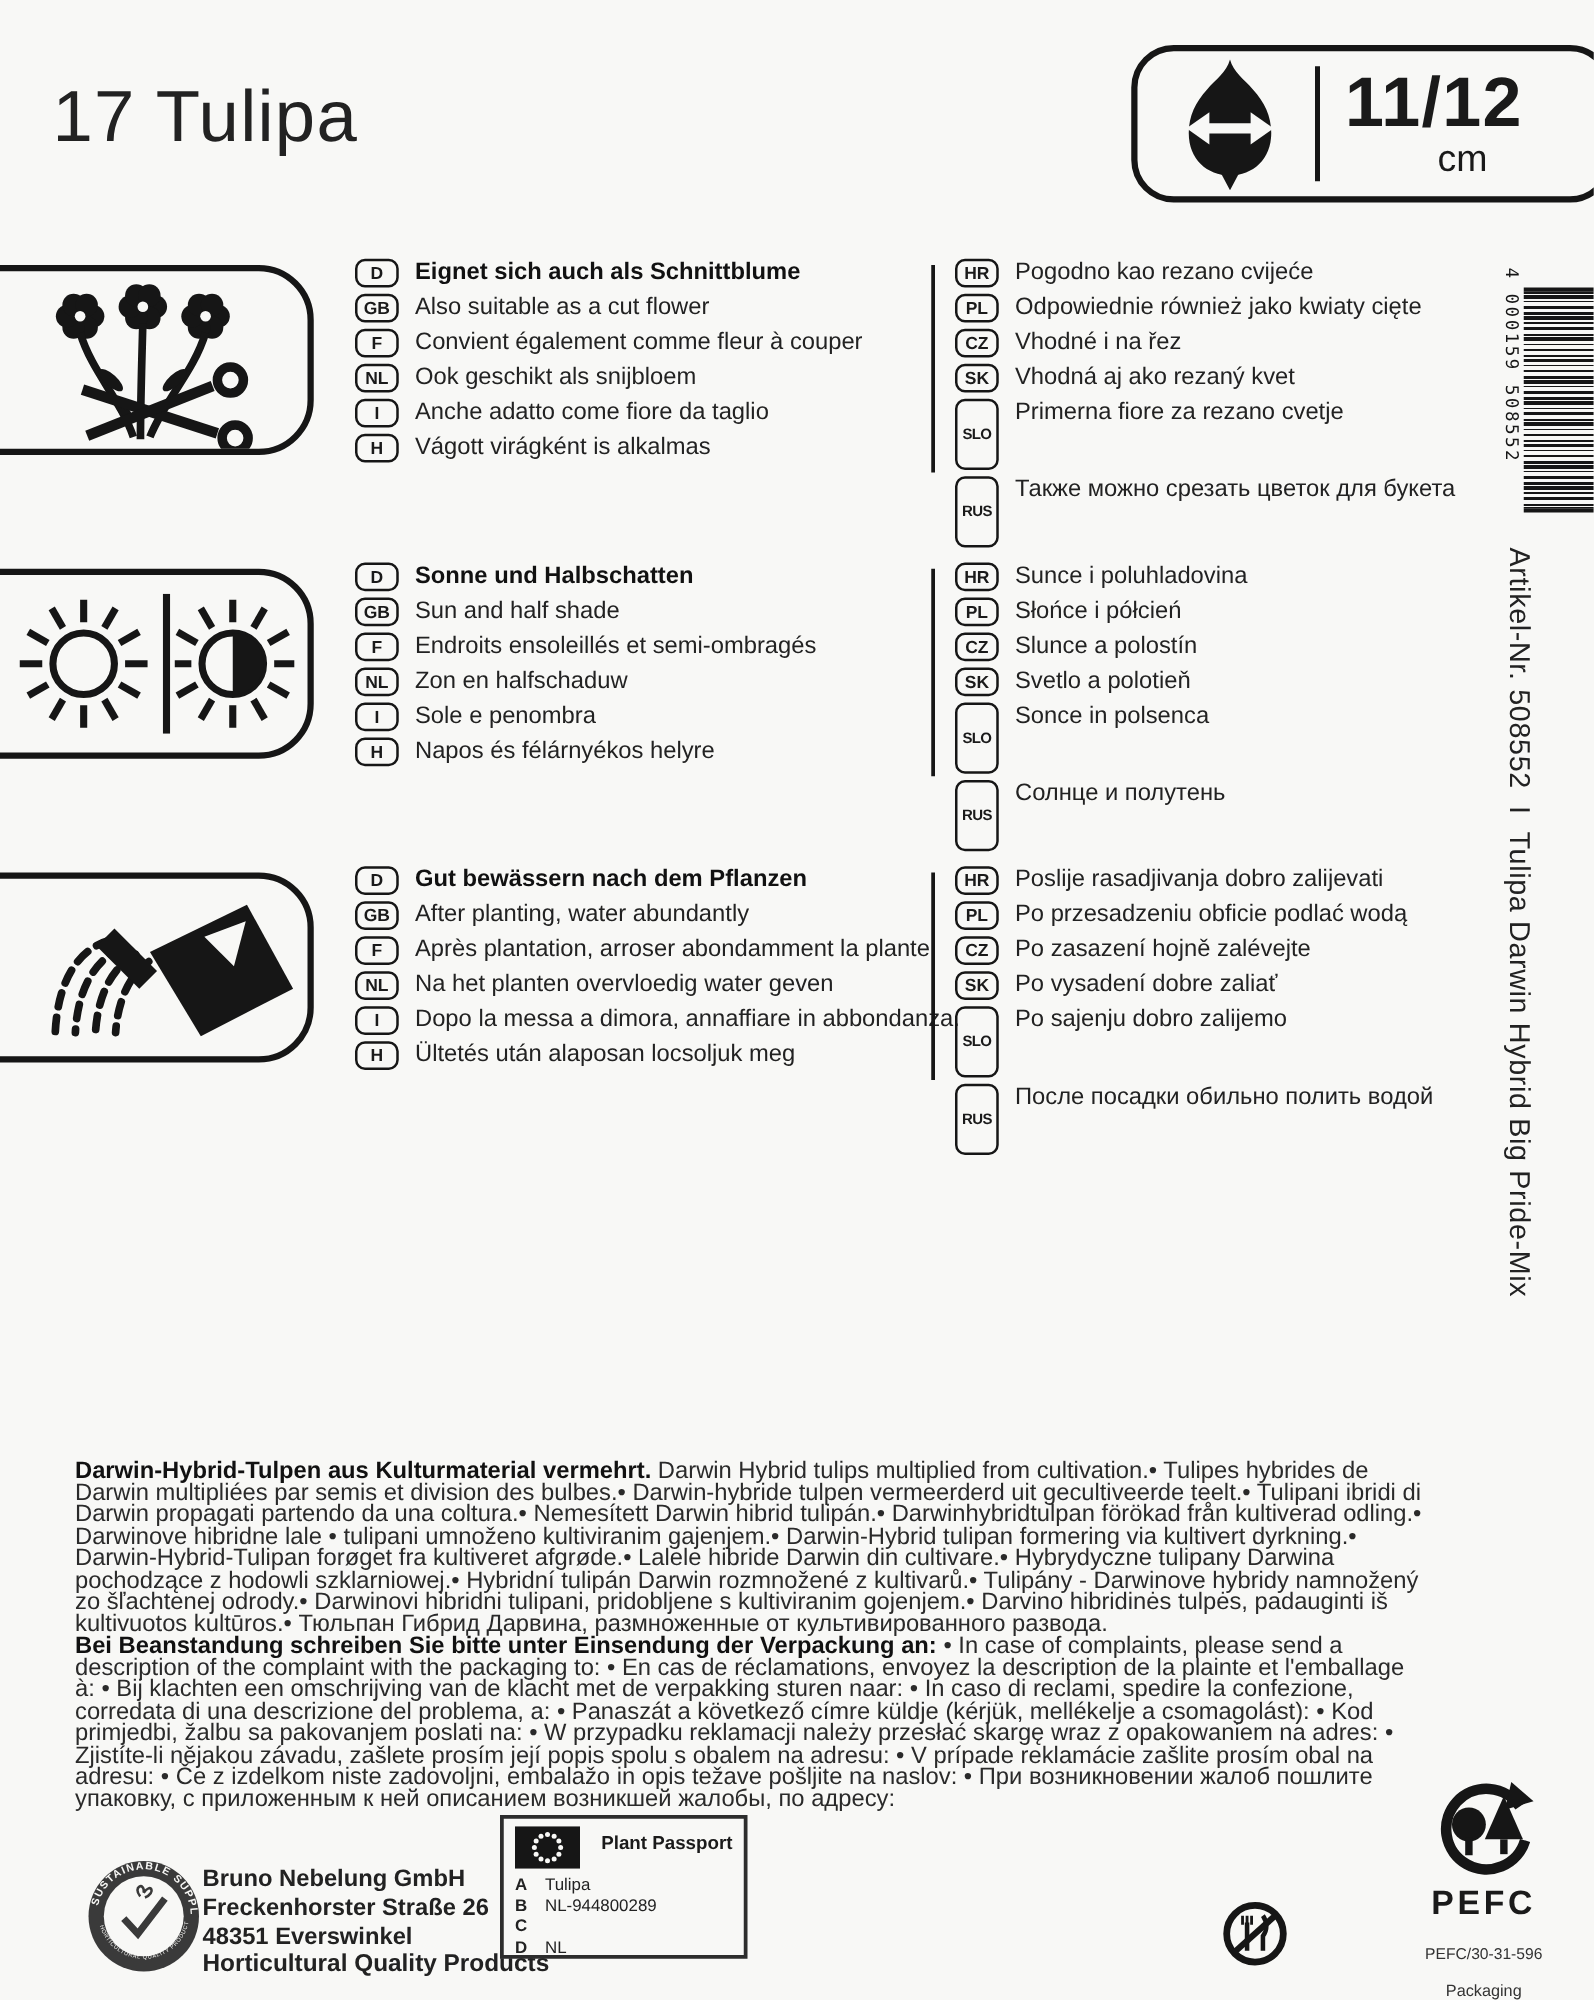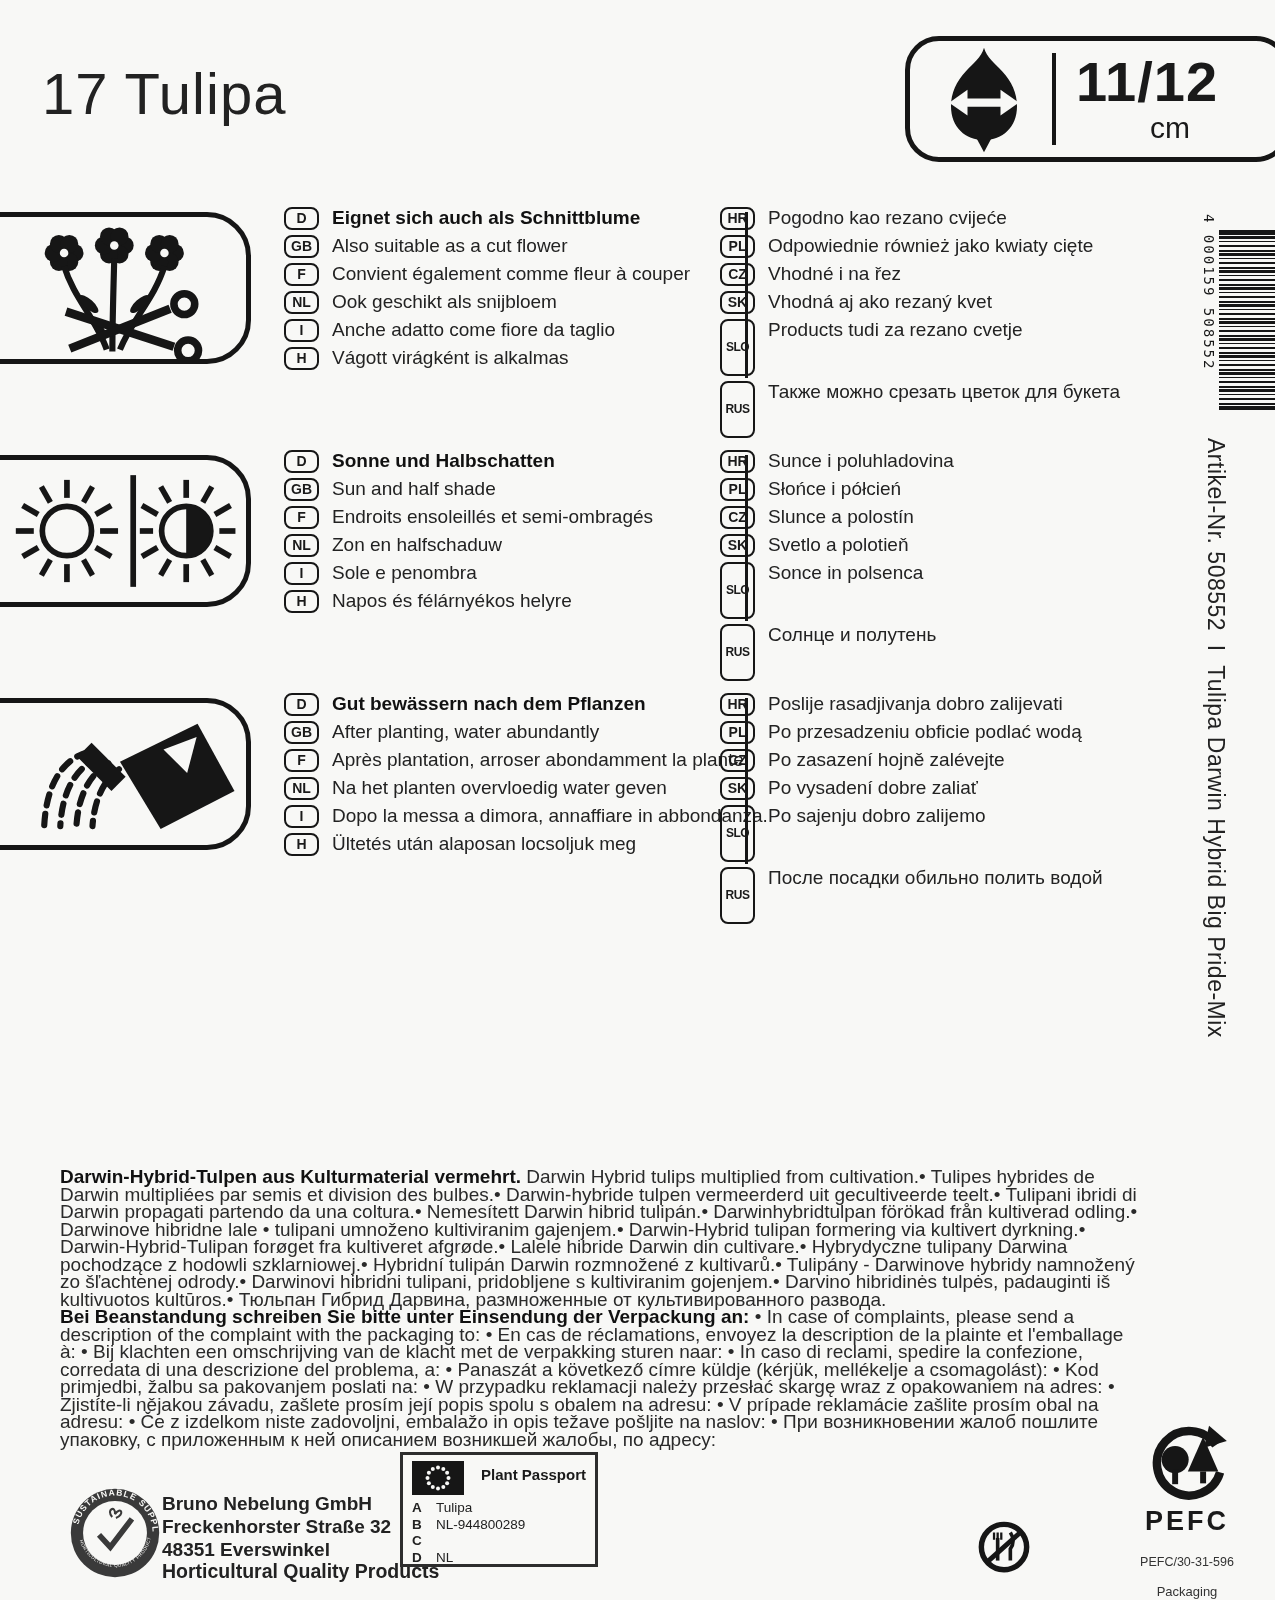--- a/index.html
+++ b/index.html
@@ -31,21 +31,21 @@
   
   .artikel{left:1202px;top:438px;writing-mode:vertical-rl;font-size:23px;letter-spacing:0.5px;
     white-space:pre;color:#222;}
   
   .icon-box{left:-45px;width:296px;height:152px;border:5px solid #161616;border-radius:44px;
     box-sizing:border-box;}
   .icon-box svg{position:absolute;right:2px;top:0;}
   .divider{left:745px;width:3px;height:166px;background:#161616;}
   .col{width:430px;}
   .left-col{left:284px;}
-  .right-col{left:720px;}
+  .right-col{left:764px;}
   .lang-row{display:flex;gap:13px;margin-bottom:4px;align-items:flex-start;}
   .badge{flex:0 0 auto;border:2.5px solid #161616;border-radius:8px;font-weight:bold;font-size:14px;
     line-height:19px;padding:0 4px;min-width:23px;text-align:center;box-sizing:content-box;margin-top:1px;}
   .badge-wide{font-size:12px;letter-spacing:-0.5px;min-width:27px;padding:17px 2px;}
   .lang-text{font-size:19px;line-height:24px;white-space:nowrap;color:#222;}
   .row-bold .lang-text{font-weight:bold;color:#111;}
   
   .para{left:60px;width:1078px;font-size:19px;line-height:17.5px;color:#2a2a2a;margin:0;}
   .para b{color:#111;}
   
@@ -172,21 +172,21 @@
   <div class="lang-row">
       <span class="badge">CZ</span>
       <span class="lang-text">Vhodné i na řez</span>
     </div>
   <div class="lang-row">
       <span class="badge">SK</span>
       <span class="lang-text">Vhodná aj ako rezaný kvet</span>
     </div>
   <div class="lang-row">
       <span class="badge badge-wide">SLO</span>
-      <span class="lang-text">Products tudi za rezano cvetje</span>
+      <span class="lang-text">Primerna fiore za rezano cvetje</span>
     </div>
   <div class="lang-row">
       <span class="badge badge-wide">RUS</span>
       <span class="lang-text">Также можно срезать цветок для букета</span>
     </div>
 </div>
 
 <div class="icon-box abs" style="top:455px">
   <svg width="250" height="142" viewBox="0 0 250 150">
     <g stroke="#161616" stroke-width="6">
@@ -361,21 +361,21 @@
     <text fill="#f8f8f6" font-size="4.8" letter-spacing="0.6" font-family="Liberation Sans, sans-serif">
       <textPath href="#arcBot" startOffset="2%">HORTICULTURAL QUALITY PRODUCTS</textPath>
     </text>
     <path d="M47,33 C40,25 51,20 50,30 C56,21 61,30 51,34" stroke="#3a3a3a" stroke-width="2.2" fill="none"></path>
     <path d="M33,52 L45,65 L68,35" stroke="#3a3a3a" stroke-width="6" fill="none"></path>
   </svg>
 </div>
 
 <div class="address abs">
   <div>Bruno Nebelung GmbH</div>
-  <div>Freckenhorster Straße 32</div>
+  <div>Freckenhorster Straße 26</div>
   <div>48351 Everswinkel</div>
 </div>
 <div class="slogan abs">Horticultural Quality Products</div>
 
 <div class="passport abs">
   <div class="pp-head">
     <span style="line-height:0">
       <svg width="52" height="34" viewBox="0 0 52 34">
         <rect class="ink" x="0" y="0" width="52" height="34"></rect>
         <g fill="#f8f8f6">

